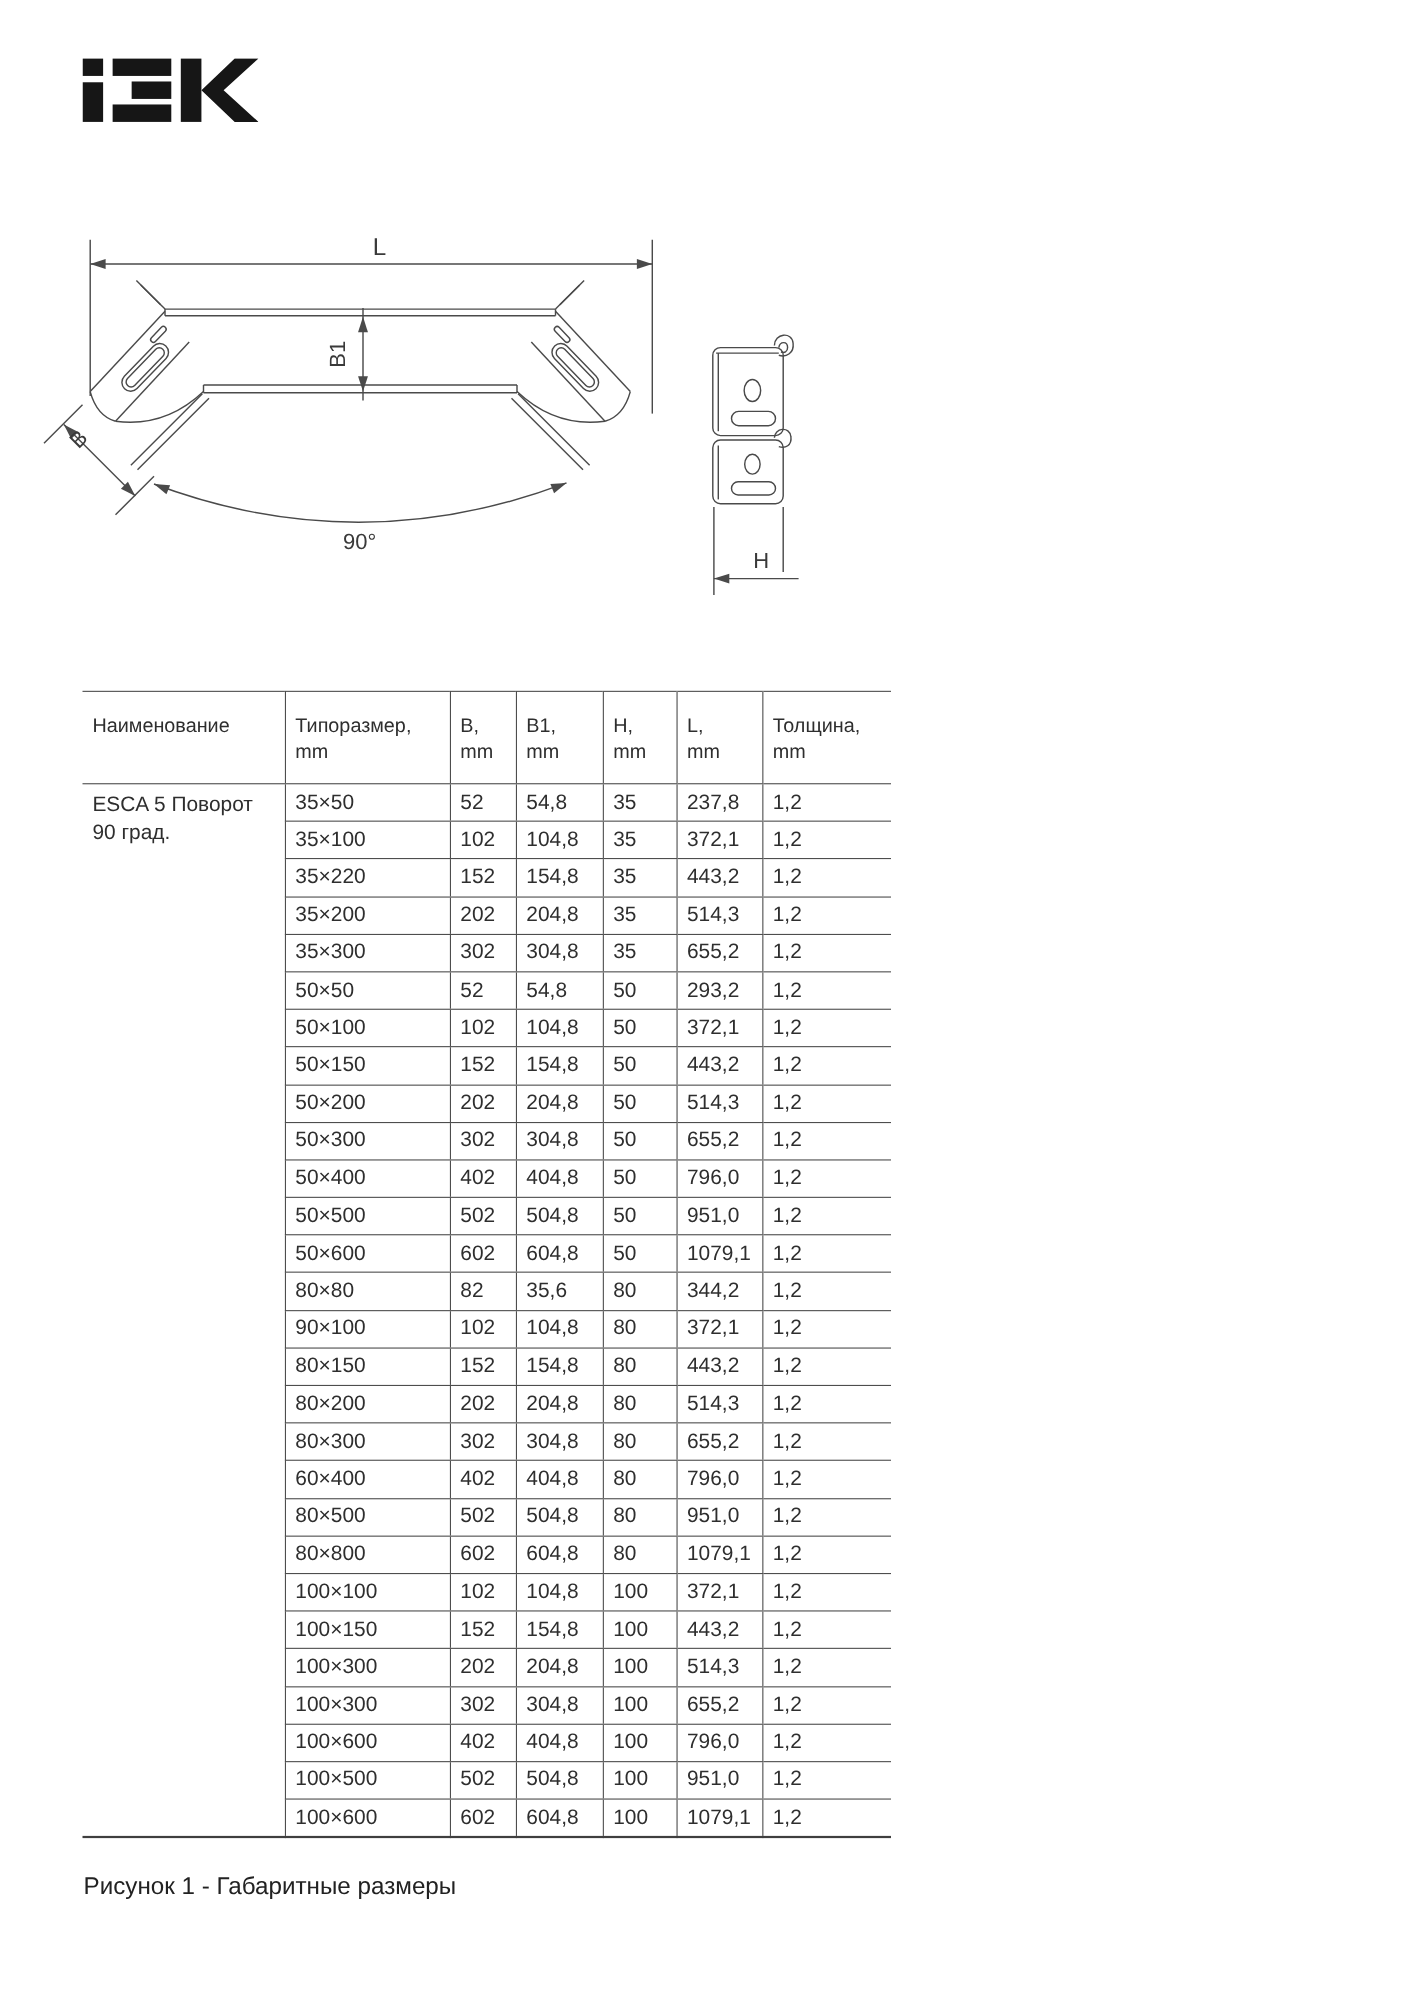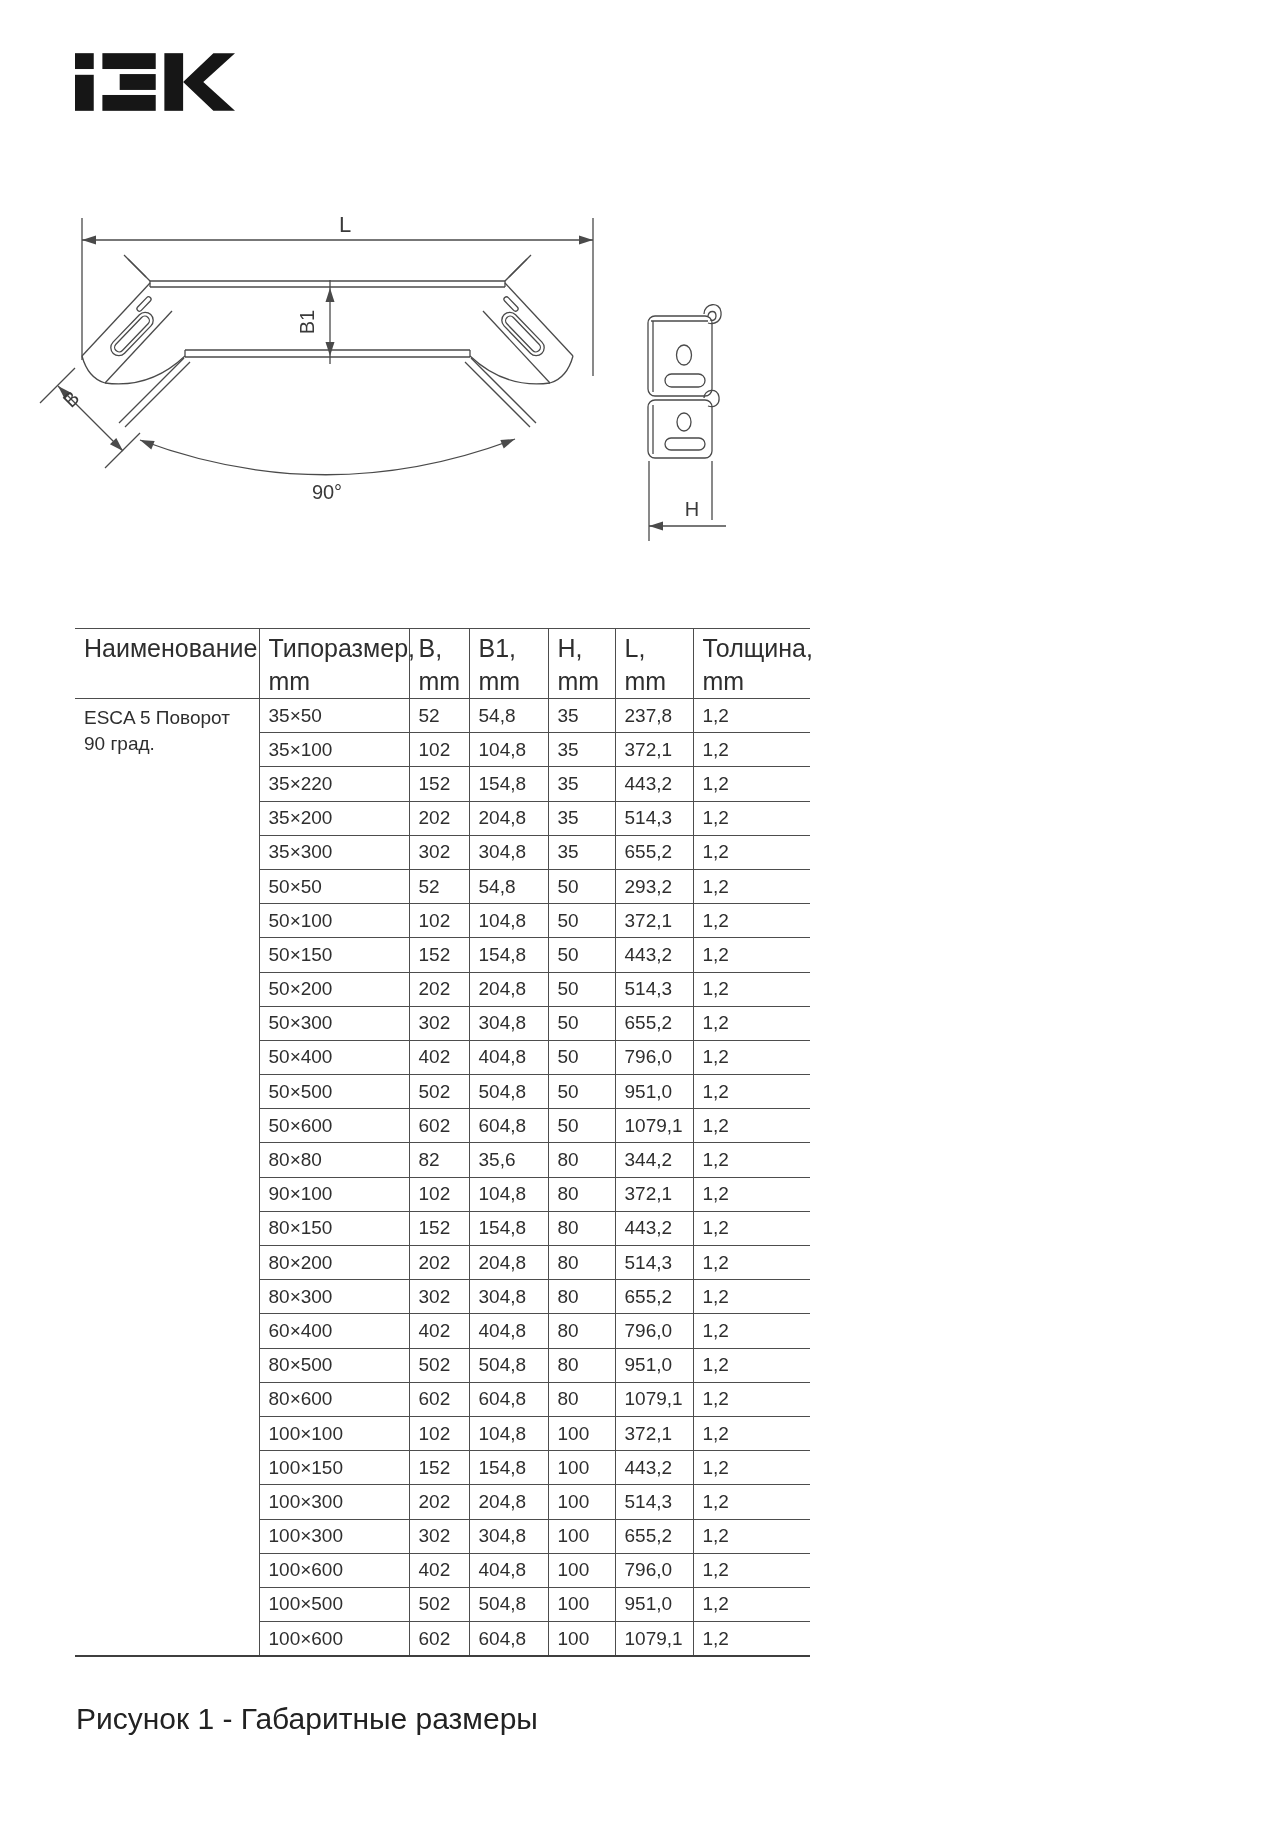--- a/index.html
+++ b/index.html
@@ -11,34 +11,34 @@
   .logo-svg{position:absolute;left:75px;top:53px;}
   .drawing-svg{position:absolute;left:20px;top:208px;}
   .drawing-svg text{font-family:"Liberation Sans",sans-serif;fill:#3a3a3a;}
   table.dims{
     position:absolute;left:75px;top:628px;width:735px;
     border-collapse:collapse;table-layout:fixed;
     border-top:1.5px solid #4d4d4d;border-bottom:2.5px solid #3f3f3f;
   }
   table.dims th{
     font-weight:normal;text-align:left;vertical-align:top;
-    padding:3px 4px 0 9px;font-size:25px;line-height:1.32;height:64px;
+    padding:19px 4px 0 9px;font-size:18px;line-height:1.32;height:64px;
     border-bottom:1.5px solid #4d4d4d;border-left:1.5px solid #4d4d4d;
     white-space:pre-line;color:#2e2e2e;
   }
   table.dims th.first{border-left:none;}
   table.dims td{
     font-size:19px;height:33.2px;padding:0 4px 0 9px;vertical-align:middle;
     border-left:1.5px solid #4d4d4d;border-bottom:1.5px solid #4d4d4d;color:#2e2e2e;
   }
   table.dims td.name-cell{
     border-left:none;border-bottom:none;vertical-align:top;
     padding-top:6px;line-height:1.38;white-space:pre-line;
   }
-  .caption{position:absolute;left:76px;top:1702px;font-size:30px;color:#222;}
+  .caption{position:absolute;left:76px;top:1702px;font-size:22px;color:#222;}
 </style>
 </head>
 <body>
 
 <div class="page">
 
   <svg class="logo-svg" width="160" height="58" viewBox="0 0 222 80">
     <g fill="#161616">
       <rect x="0" y="0" width="26" height="22"></rect>
       <rect x="0" y="30" width="26" height="50"></rect>
@@ -333,21 +333,21 @@
         </tr>
         <tr>
           <td>80×500</td>
           <td>502</td>
           <td>504,8</td>
           <td>80</td>
           <td>951,0</td>
           <td>1,2</td>
         </tr>
         <tr>
-          <td>80×600</td>
+          <td>80×800</td>
           <td>602</td>
           <td>604,8</td>
           <td>80</td>
           <td>1079,1</td>
           <td>1,2</td>
         </tr>
         <tr>
           <td>100×100</td>
           <td>102</td>
           <td>104,8</td>

